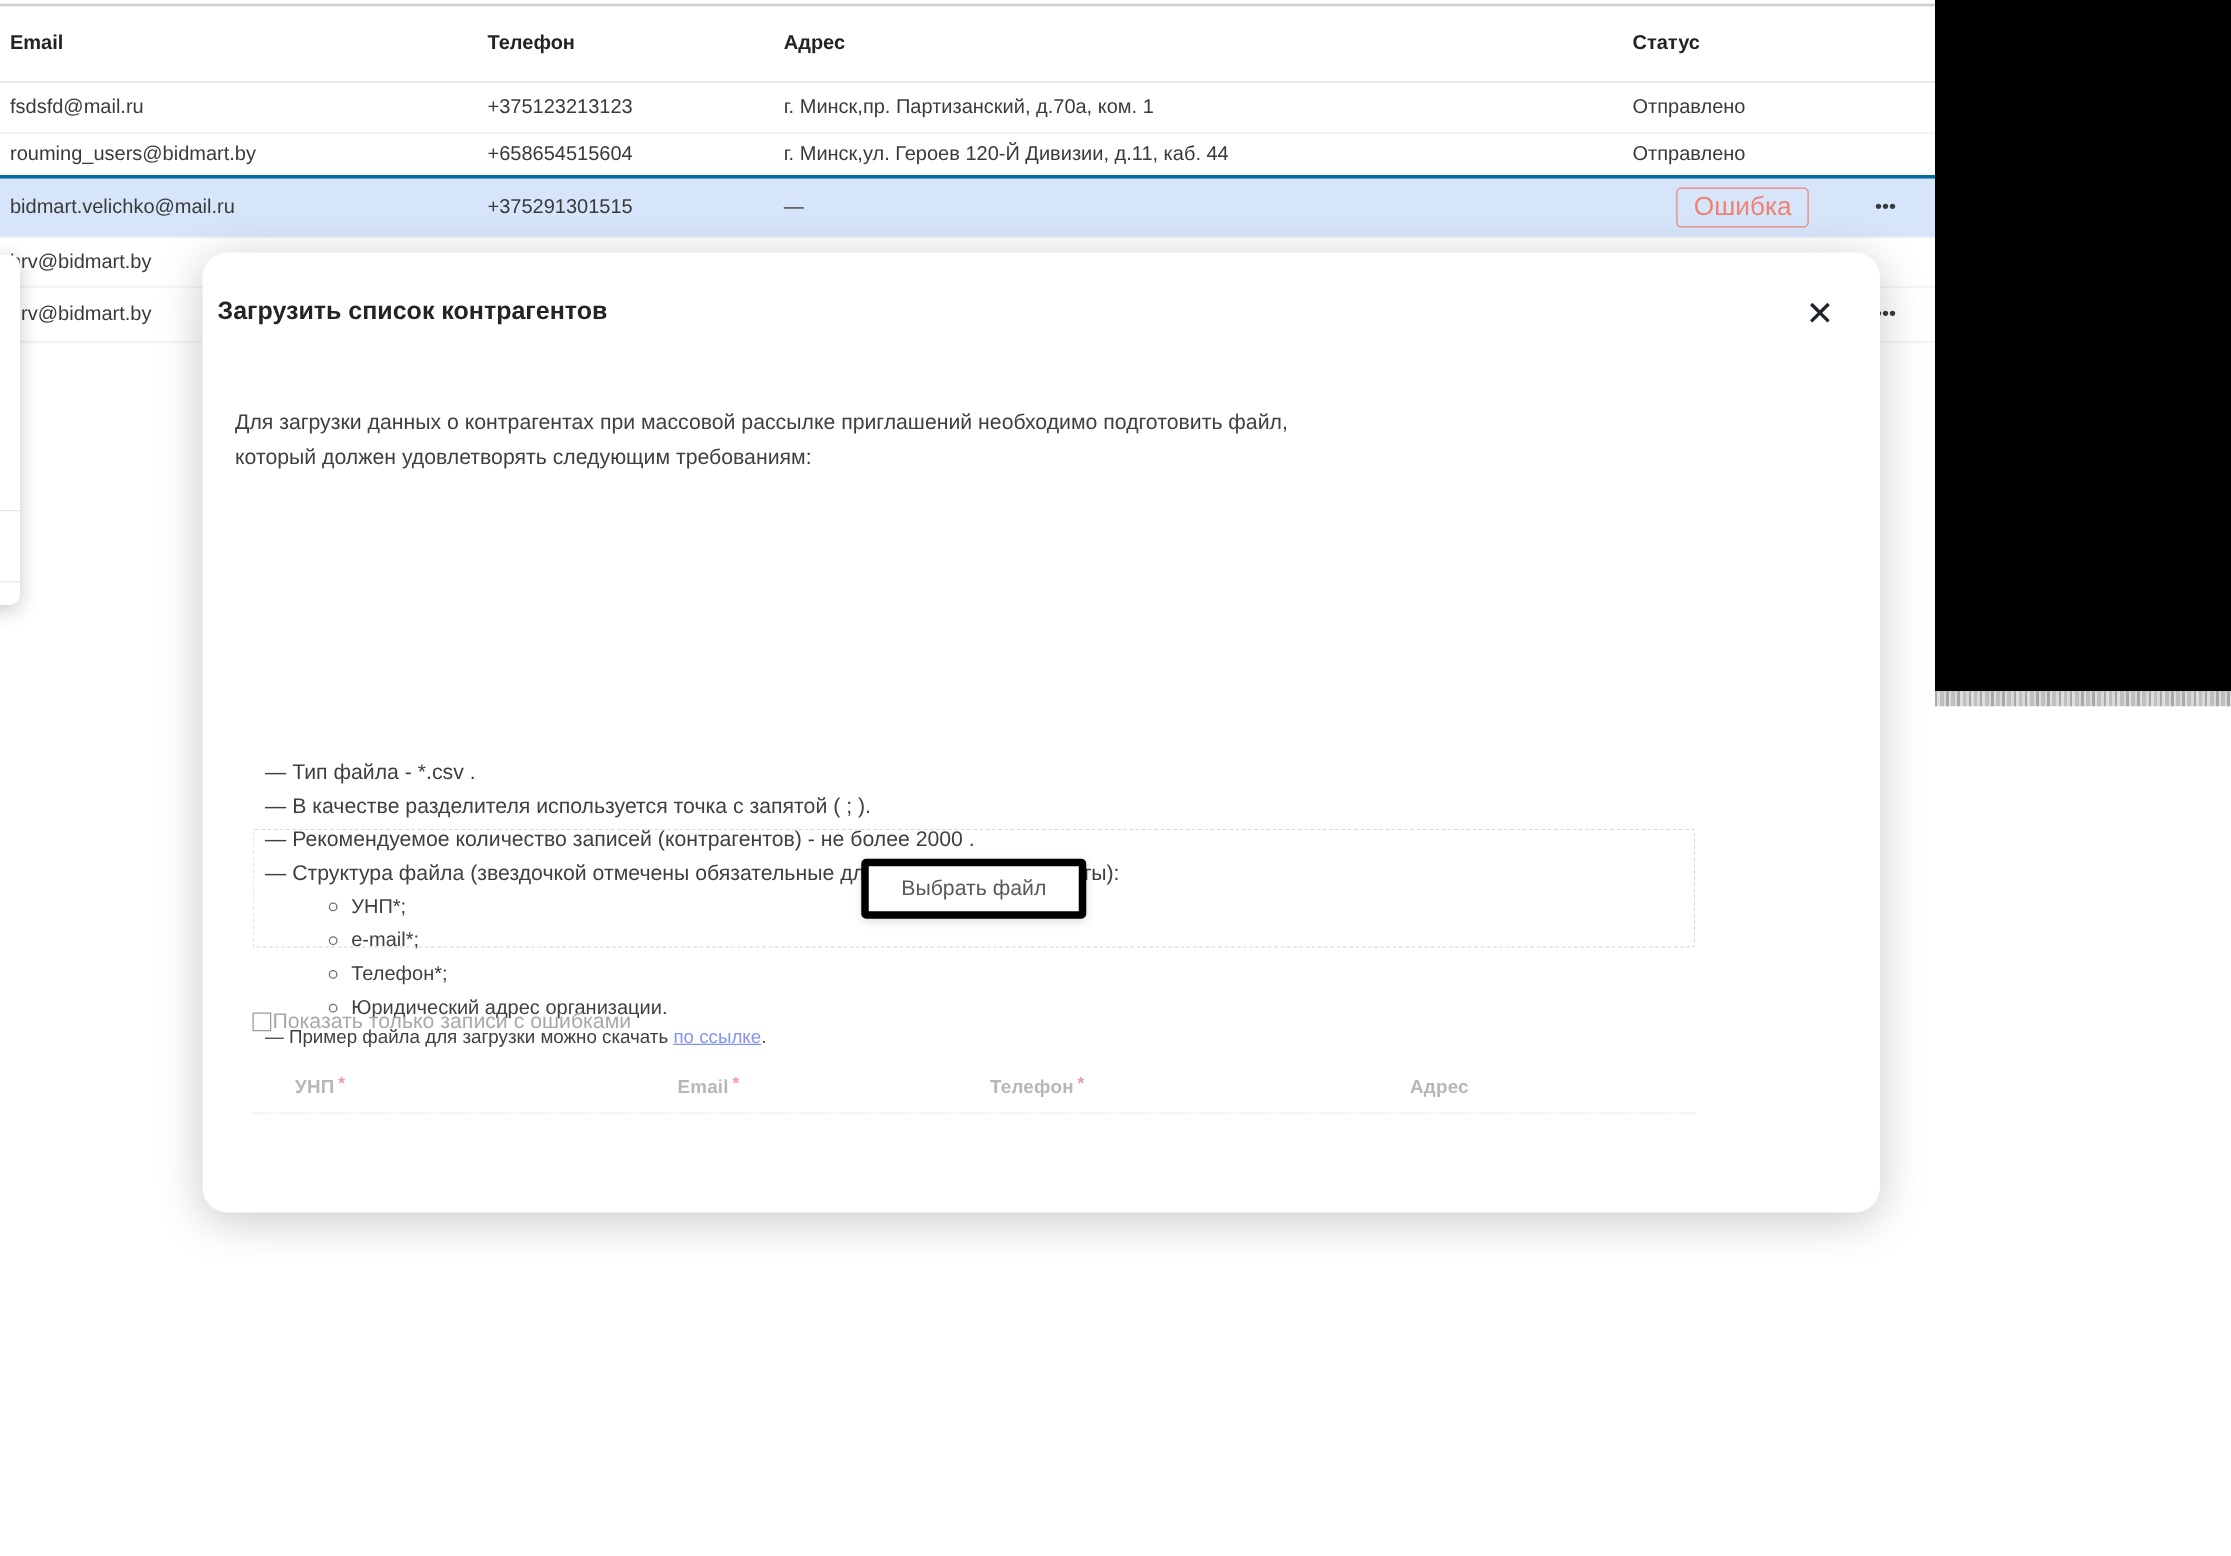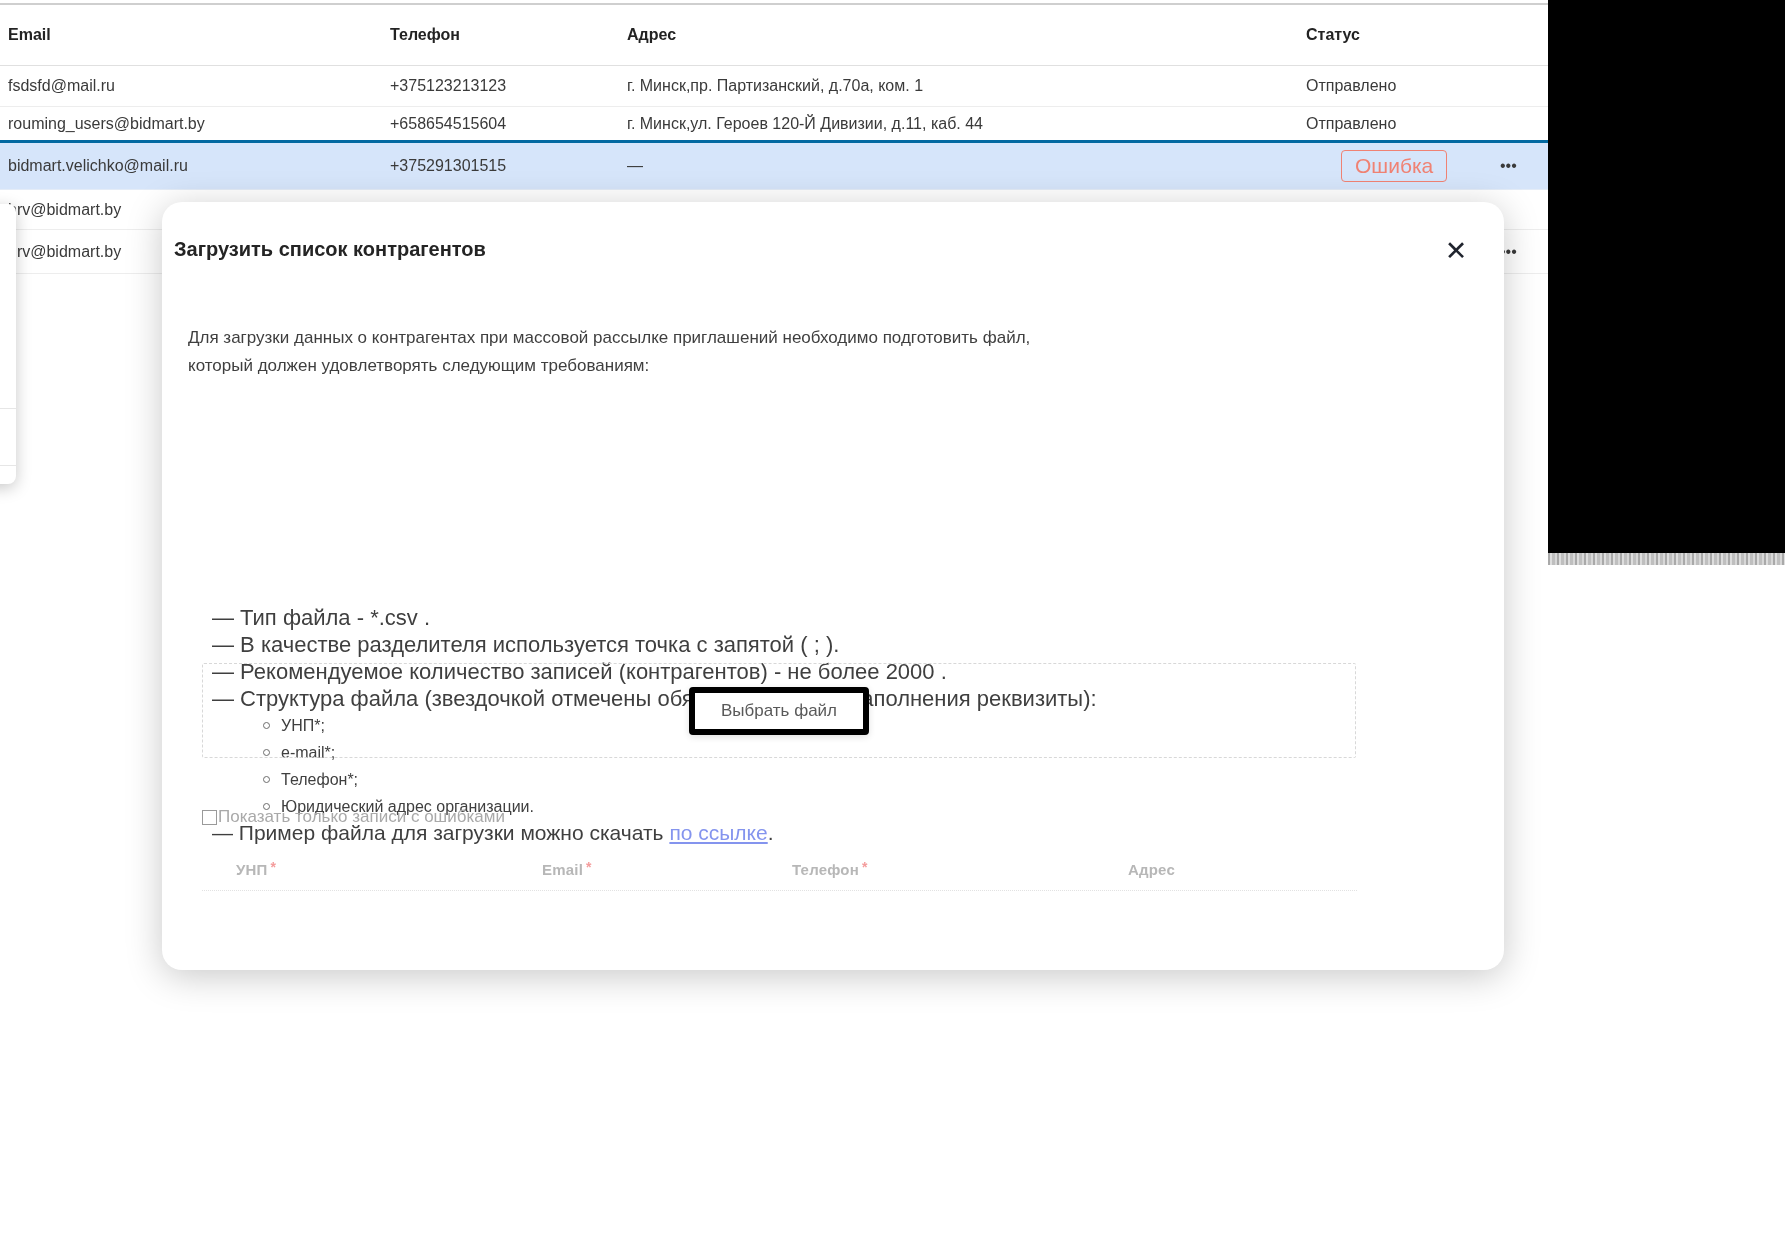--- a/index.html
+++ b/index.html
@@ -39,26 +39,26 @@
   .modal{
     position:absolute;left:162px;top:202px;width:1342px;height:768px;background:#fff;
     border-radius:20px;box-shadow:0 6px 36px rgba(0,0,0,0.22);z-index:5;
   }
   .modal-title{position:absolute;left:12px;top:36px;font-size:20px;font-weight:bold;color:#242424;}
   .modal-close{
     position:absolute;right:32px;top:33px;width:32px;height:32px;display:flex;align-items:center;justify-content:center;
     font-size:27px;color:#20242e;cursor:pointer;line-height:1;
   }
   .intro{position:absolute;left:26px;top:122px;width:1180px;font-size:17px;color:#3f3f3f;line-height:28px;}
-  .req-list{position:absolute;left:50px;top:402px;font-size:22px;color:#3f3f3f;}
+  .req-list{position:absolute;left:50px;top:402px;font-size:17px;color:#3f3f3f;}
   .req-item{line-height:27px;white-space:nowrap;}
   .sub-list{position:absolute;left:101px;top:510px;font-size:16px;color:#3f3f3f;}
   .sub-item{line-height:27px;white-space:nowrap;display:flex;align-items:center;}
   .circle-marker{display:inline-block;width:7px;height:7px;border:1.5px solid #6d6d6d;border-radius:50%;margin-right:11px;flex:none;}
-  .example-line{position:absolute;left:50px;top:619px;font-size:21px;color:#3f3f3f;white-space:nowrap;}
+  .example-line{position:absolute;left:50px;top:619px;font-size:15px;color:#3f3f3f;white-space:nowrap;}
   .example-line a{color:var(--link);text-decoration:underline;cursor:pointer;}
   .dropzone{
     position:absolute;left:40px;top:461px;width:1154px;height:95px;
     border:1px dashed #d8d8d8;border-radius:2px;display:flex;align-items:center;justify-content:center;
   }
   .choose-btn{
     background:#fff;border:6px solid #000000;border-radius:4px;box-shadow:0 2px 7px rgba(0,0,0,0.12);
     font-size:17px;color:#595959;padding:8px 26px;cursor:pointer;font-family:inherit;
   }
   .chk-row{position:absolute;left:40px;top:605px;display:flex;align-items:center;font-size:17px;color:#a9a9a9;}

